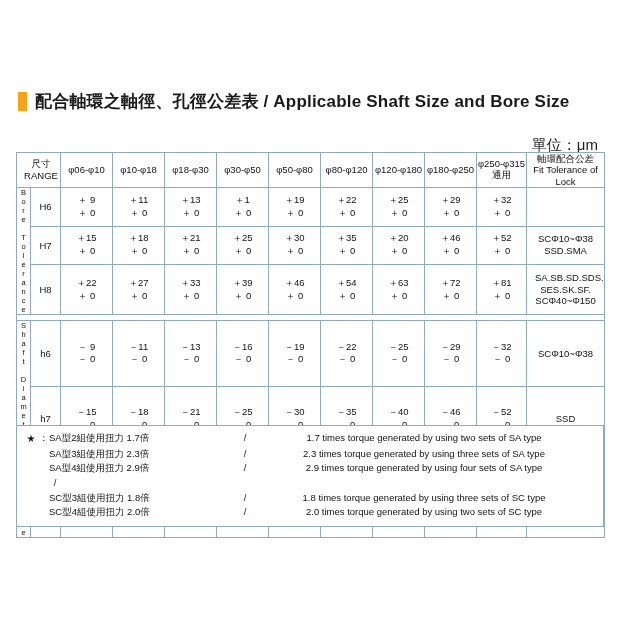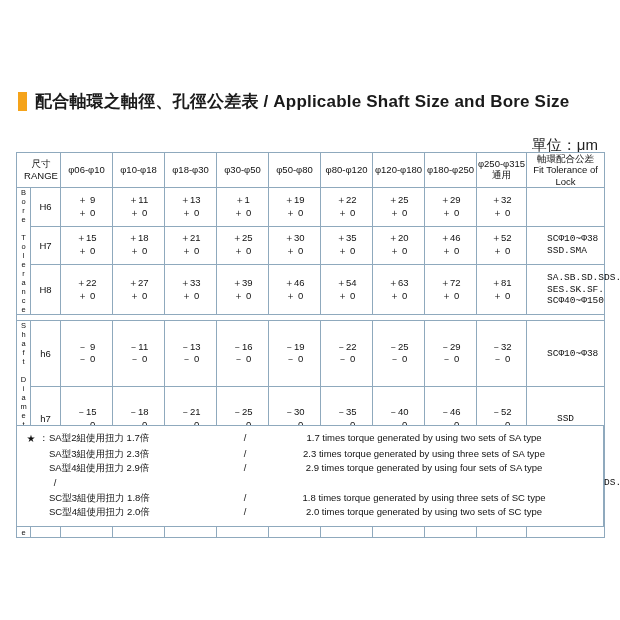--- a/index.html
+++ b/index.html
@@ -92,24 +92,23 @@
   .valcell{
     height:30px;
     line-height:1.35;
     font-size:9.5px;
     padding:2px 0;
   }
   .valcell .v1{display:block;}
   .valcell .v2{display:block;}
   .notecell{
     text-align:left;
-    padding:2px 20px !important;
+    padding:2px 8px !important;
     font-size:8.5px;
     line-height:1.25;
-    font-family:Liberation Mono, monospace;
   }
   .lockhdr{
     font-size:8.5px;
     line-height:1.2;
   }
   .sep-row td{
     border:none;
     height:5px;
     background:#ffffff;
     padding:0;

